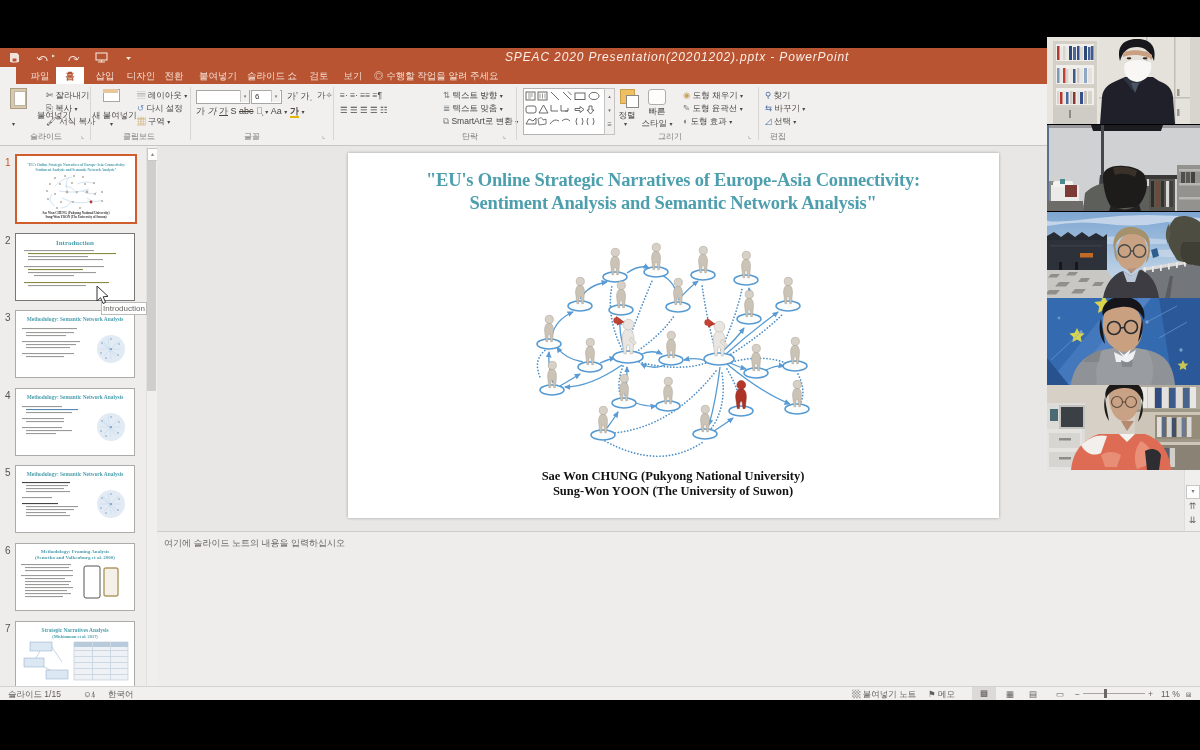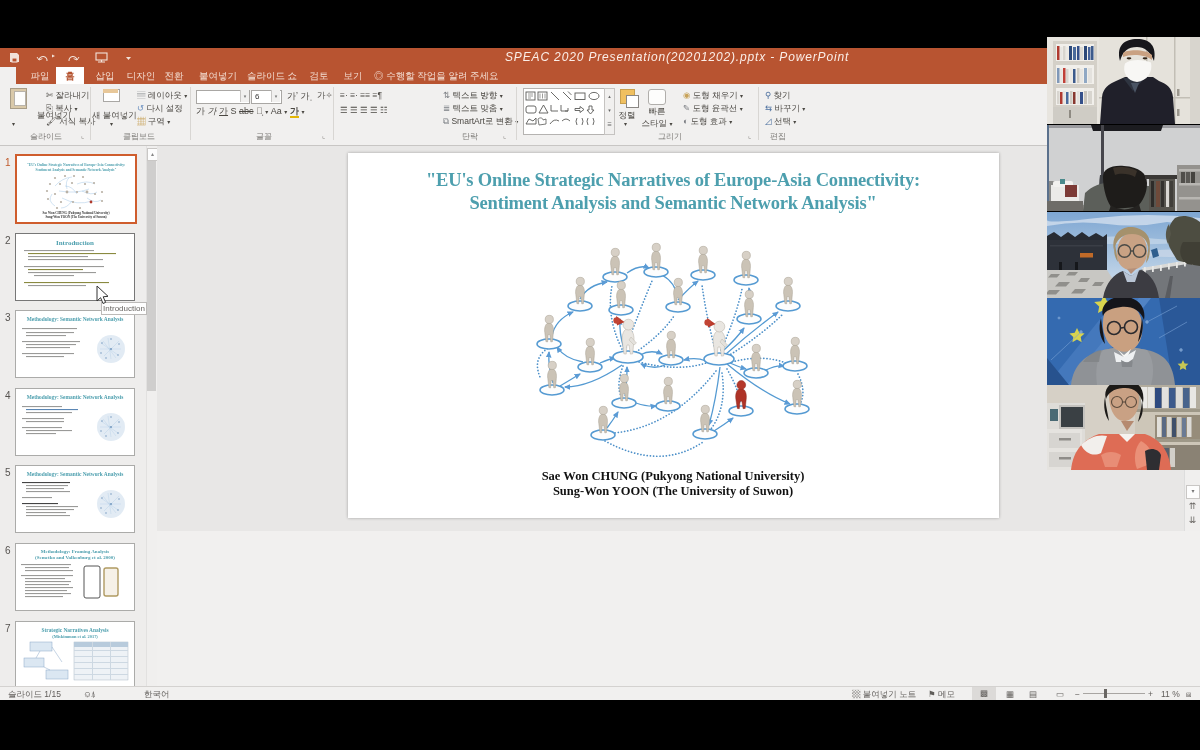--- a/index.html
+++ b/index.html
@@ -79,21 +79,21 @@
     <div class="glabel" style="left:100px;width:78px;">클립보드</div>
     <div class="gsep" style="left:190px;"></div>
 
     <div class="abs" style="left:196px;top:6px;width:52px;height:12px;background:#fff;border:1px solid #a9a7a4;"></div>
     <div class="abs" style="left:240px;top:6px;width:8px;height:12px;background:#f1f0ef;border-left:1px solid #c9c7c5;font-size:5px;color:#777;text-align:center;line-height:12px;">▾</div>
     <div class="abs" style="left:251px;top:6px;width:26px;height:12px;background:#fff;border:1px solid #a9a7a4;font-size:8px;color:#333;padding-left:3px;line-height:12px;">6</div>
     <div class="abs" style="left:271px;top:6px;width:8px;height:12px;background:#f1f0ef;border-left:1px solid #c9c7c5;font-size:5px;color:#777;text-align:center;line-height:12px;">▾</div>
     <div class="rtext" style="left:287px;top:6px;font-size:9px;">가ʼ 가ˌ</div>
     <div class="rtext" style="left:317px;top:6px;">가✧</div>
     <div class="rtext" style="left:196px;top:21px;font-size:9px;">가 <i>가</i> <u>가</u> S <s>abc</s> 간̩ <span style="font-size:6px;">▾</span> Aa <span style="font-size:6px;">▾</span> <b style="border-bottom:2px solid #e3b505;">가</b> <span style="font-size:6px;">▾</span></div>
-    <div class="glabel" style="left:204px;width:120px;">글꼴</div>
+    <div class="glabel" style="left:192px;width:120px;">글꼴</div>
     <div class="dlg" style="left:322px;">⌞</div>
     <div class="gsep" style="left:333px;"></div>
 
     <div class="rtext" style="left:340px;top:6px;">≡· ≡· ≡≡ ≡¶</div>
     <div class="rtext" style="left:340px;top:21px;">☰ ☰ ☰ ☰ ☷</div>
     <div class="rtext" style="left:443px;top:6px;"><span style="color:#7a7d82;">⇅</span> 텍스트 방향 <span style="font-size:6px;">▾</span></div>
     <div class="rtext" style="left:443px;top:19px;"><span style="color:#7a7d82;">≣</span> 텍스트 맞춤 <span style="font-size:6px;">▾</span></div>
     <div class="rtext" style="left:443px;top:32px;"><span style="color:#7a7d82;">⧉</span> SmartArt로 변환 <span style="font-size:6px;">▾</span></div>
     <div class="glabel" style="left:420px;width:100px;">단락</div>
     <div class="dlg" style="left:503px;">⌞</div>
@@ -437,24 +437,27 @@
         <use href="#figred" x="231" y="176"></use>
       </svg>
       <div style="position:absolute;left:15px;top:316px;width:620px;text-align:center;font-family:'Liberation Serif',serif;font-weight:bold;font-size:12.5px;line-height:15px;color:#111;">Sae Won CHUNG (Pukyong National University)<br>Sung-Won YOON (The University of Suwon)</div>
     </div>
 
     <div class="abs" style="left:1027px;top:0;width:16px;height:385px;background:#f0efee;border-left:1px solid #ddd;"></div>
     <div class="abs" style="left:1029px;top:339px;width:12px;height:12px;background:#fdfdfd;border:1px solid #c9c7c5;font-size:6px;color:#777;text-align:center;line-height:11px;">▾</div>
     <div class="abs" style="left:1030px;top:355px;width:11px;font-size:9px;color:#6a6764;text-align:center;">⇈</div>
     <div class="abs" style="left:1030px;top:369px;width:11px;font-size:9px;color:#6a6764;text-align:center;">⇊</div>
   </div>
+  <div id="notes">
+      <div style="position:absolute;left:7px;top:5px;font-size:9px;color:#6a6764;">여기에 슬라이드 노트의 내용을 입력하십시오</div>
+    </div>
   <div id="statusbar">
     <div class="st" style="left:8px;top:2px;">슬라이드 1/15</div>
     <div class="st" style="left:84px;top:2px;">⎉⁠⍋</div>
-    <div class="st" style="left:108px;top:2px;margin-left:36px;">한국어</div>
+    <div class="st" style="left:108px;top:2px;">한국어</div>
     <div class="st" style="left:852px;top:2px;">▩ 붙여넣기 노트</div>
     <div class="st" style="left:928px;top:2px;">⚑ 메모</div>
     <div class="st" style="left:972px;top:0px;width:24px;height:13px;background:#dcdad8;text-align:center;line-height:13px;">▩</div>
     <div class="st" style="left:1006px;top:2px;">▦</div>
     <div class="st" style="left:1029px;top:2px;">▤</div>
     <div class="st" style="left:1056px;top:2px;">▭</div>
     <div class="st" style="left:1075px;top:2px;">−</div>
     <div class="st" style="left:1083px;top:6px;width:62px;height:1px;background:#a8a5a2;"></div>
     <div class="st" style="left:1104px;top:2px;width:3px;height:9px;background:#6a6764;"></div>
     <div class="st" style="left:1148px;top:2px;">+</div>

